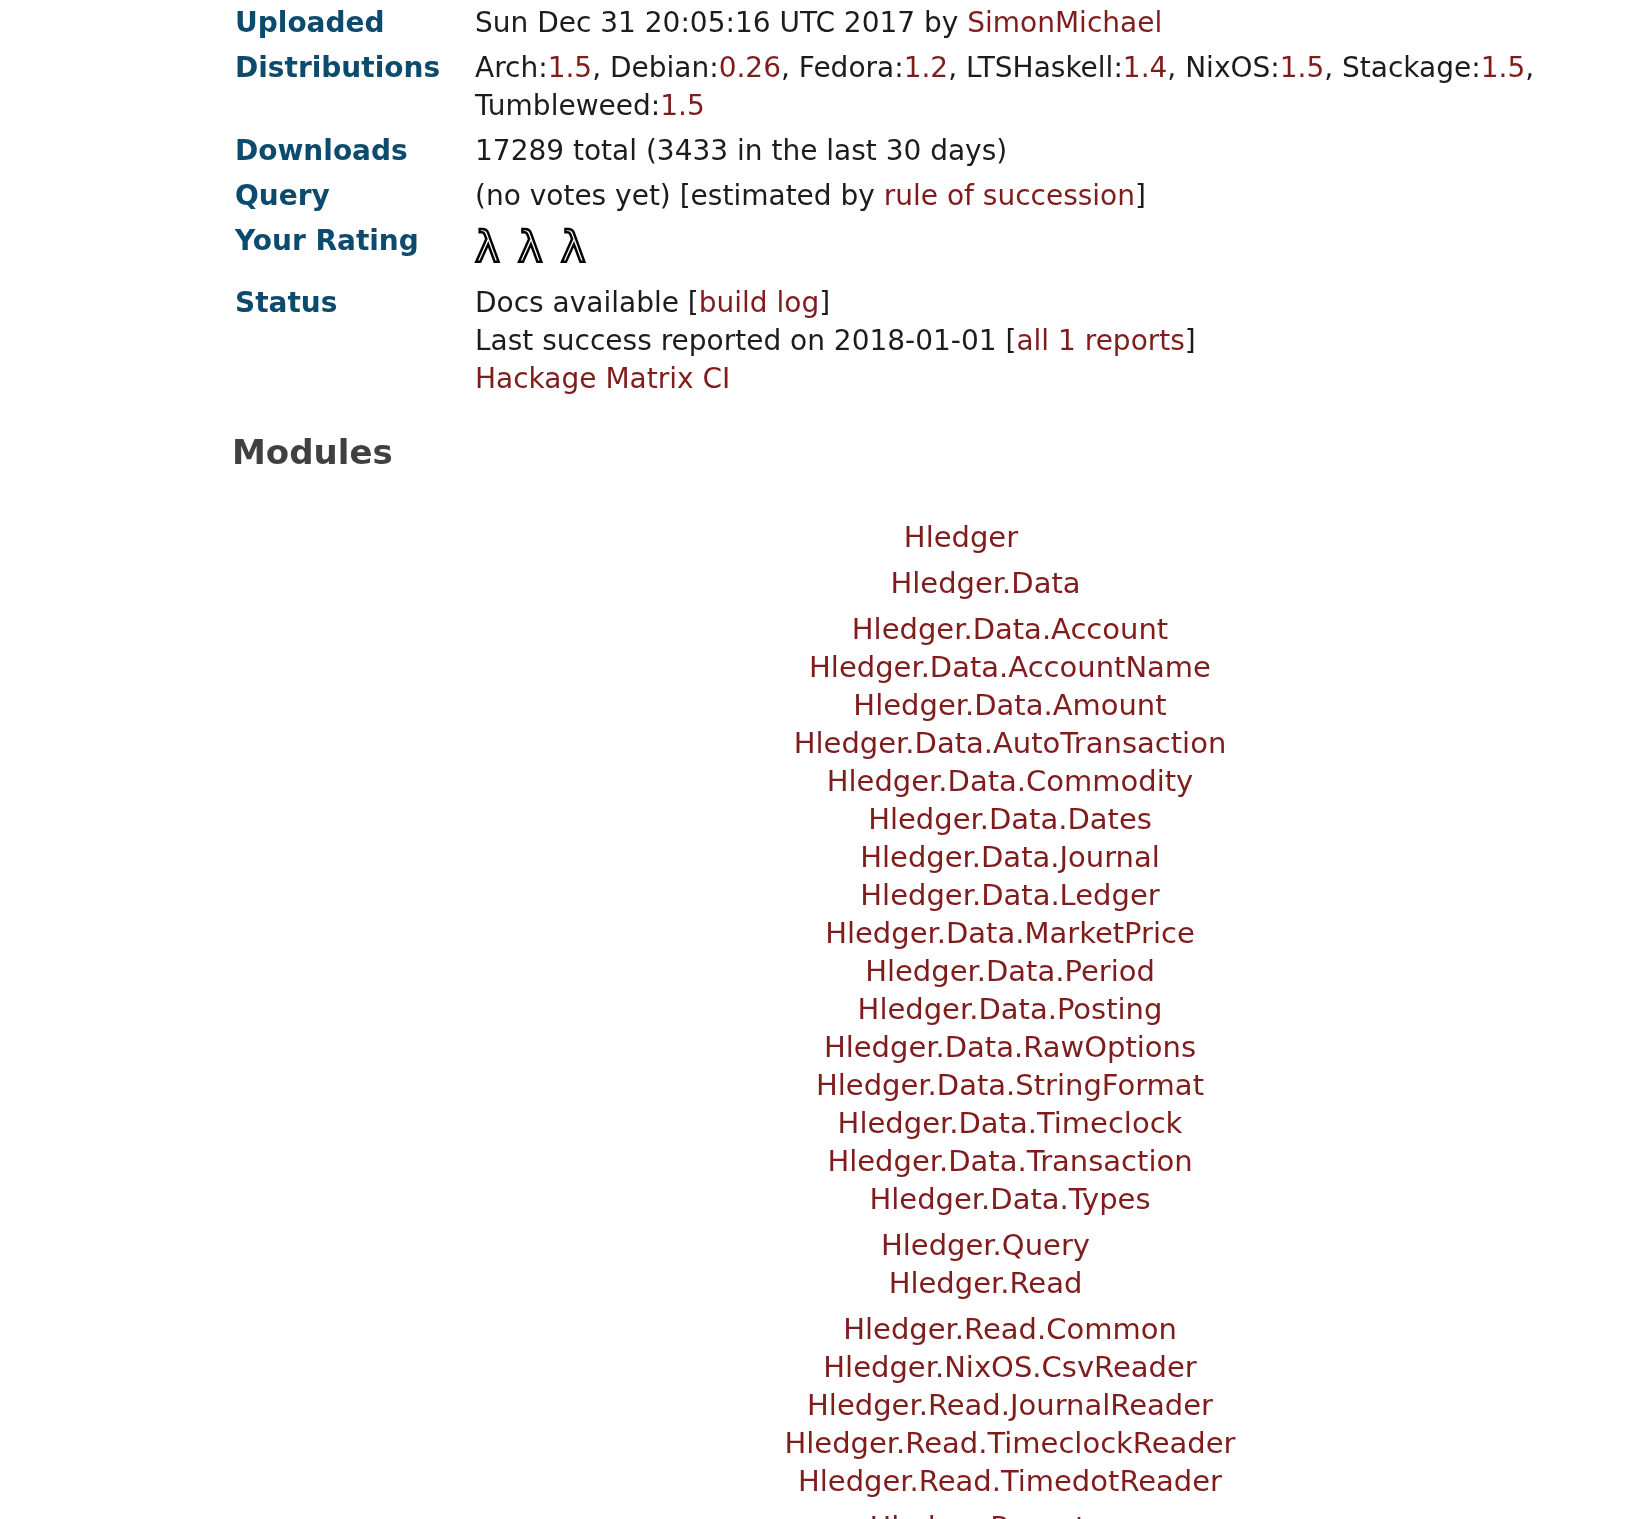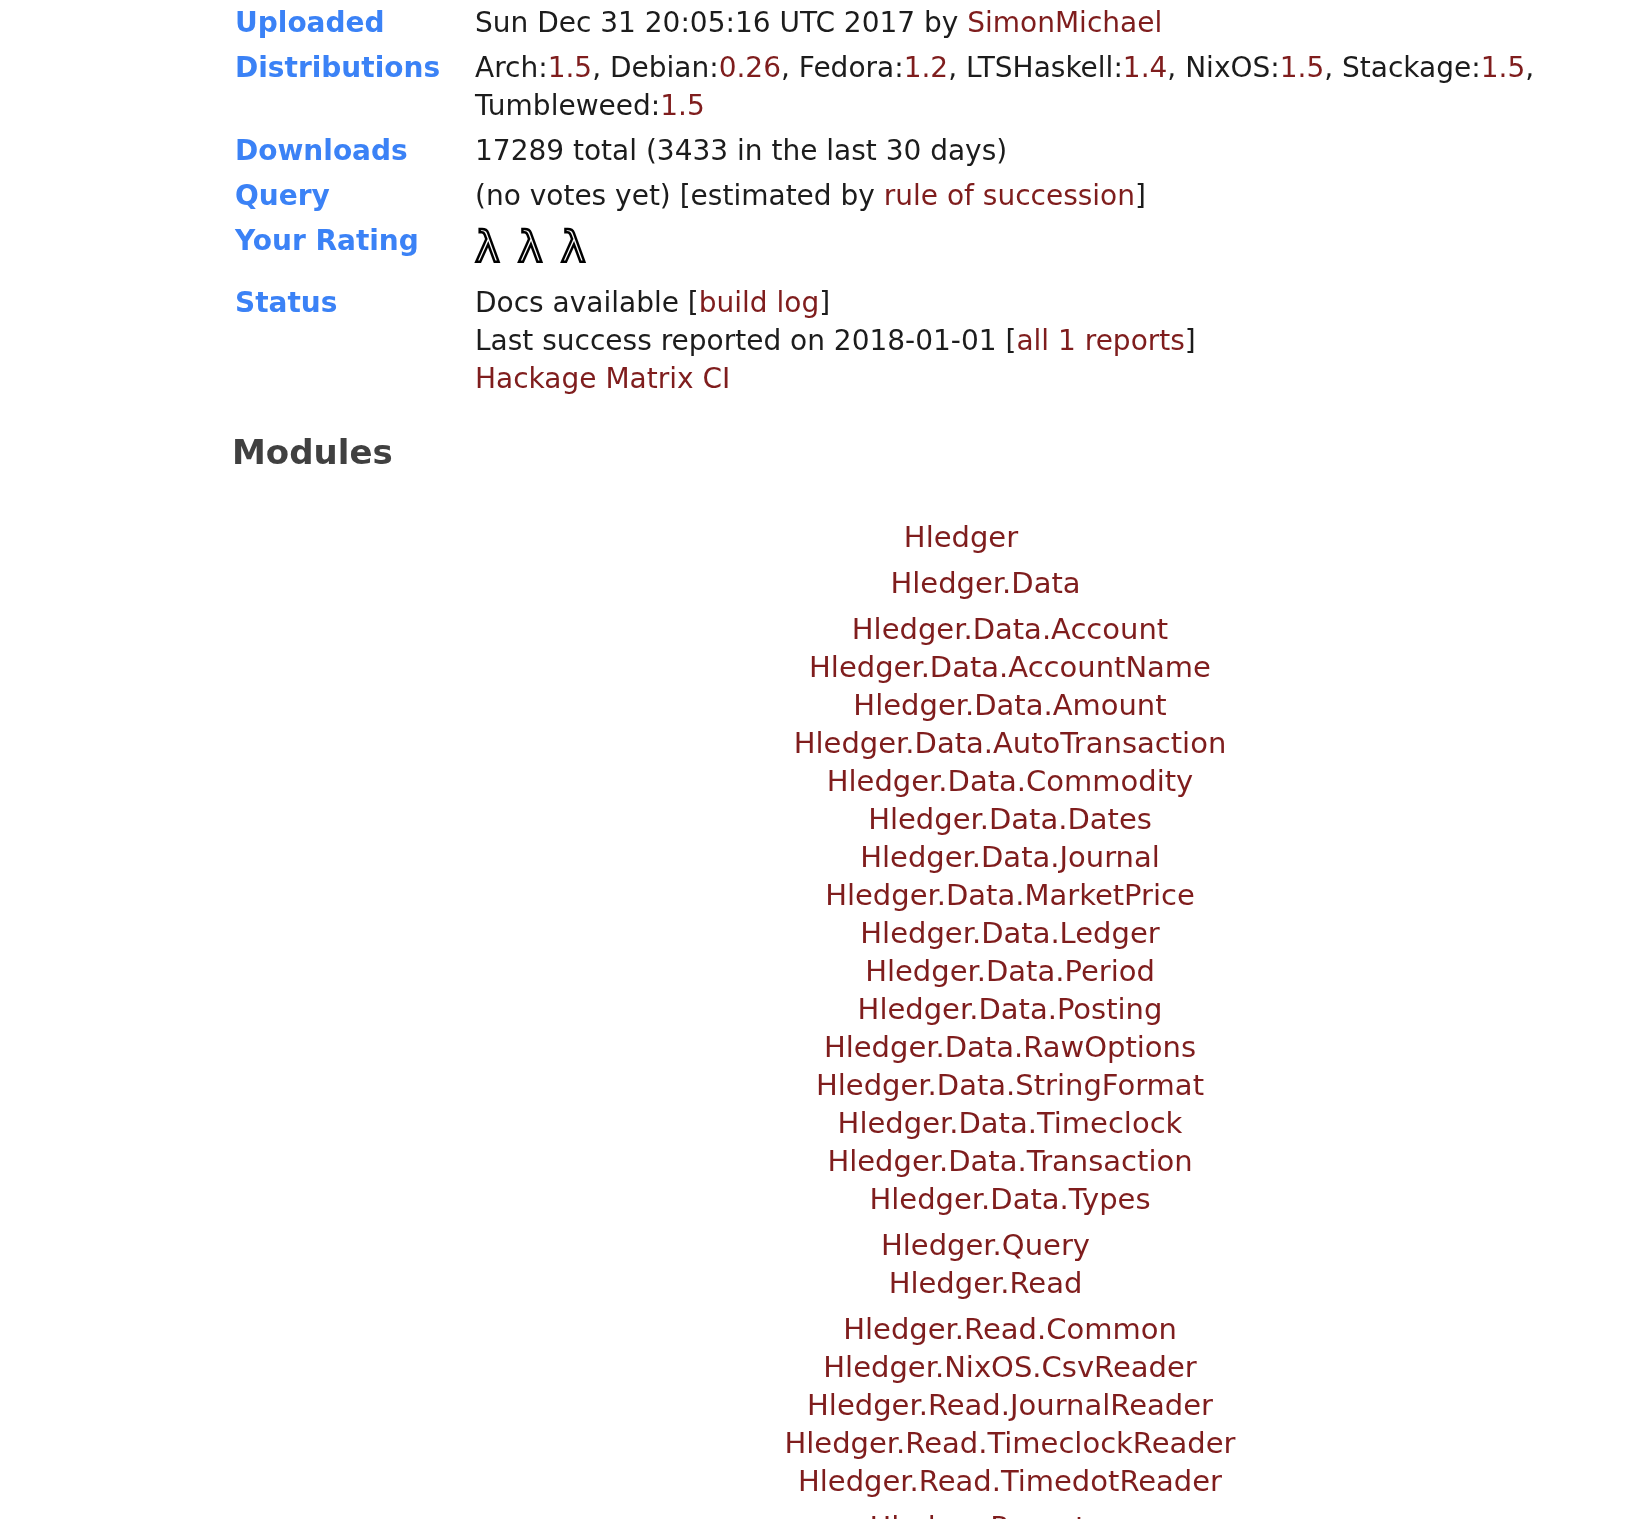--- a/index.html
+++ b/index.html
@@ -17,21 +17,21 @@
   .wrapper {
     padding: 4px 0 0 235px;
   }
   .props {
     display: grid;
     grid-template-columns: 240px 1100px;
     row-gap: 7px;
   }
   .prop-label {
     font-weight: bold;
-    color: #3b82f6;
+    color: #0c4a6e;
   }
   .prop-value {
     color: #1c1c1c;
   }
   a.link {
     color: #7f1d1d;
     text-decoration: none;
     cursor: pointer;
   }
   .lambda-row {
@@ -105,22 +105,22 @@
   <ul class="module-tree">
       <li><a class="link">Hledger</a><ul>
           <li><a class="link">Hledger.Data</a><ul>
               <li><a class="link">Hledger.Data.Account</a></li>
               <li><a class="link">Hledger.Data.AccountName</a></li>
               <li><a class="link">Hledger.Data.Amount</a></li>
               <li><a class="link">Hledger.Data.AutoTransaction</a></li>
               <li><a class="link">Hledger.Data.Commodity</a></li>
               <li><a class="link">Hledger.Data.Dates</a></li>
               <li><a class="link">Hledger.Data.Journal</a></li>
+              <li><a class="link">Hledger.Data.Ledger</a></li>
               <li><a class="link">Hledger.Data.MarketPrice</a></li>
-              <li><a class="link">Hledger.Data.Ledger</a></li>
               <li><a class="link">Hledger.Data.Period</a></li>
               <li><a class="link">Hledger.Data.Posting</a></li>
               <li><a class="link">Hledger.Data.RawOptions</a></li>
               <li><a class="link">Hledger.Data.StringFormat</a></li>
               <li><a class="link">Hledger.Data.Timeclock</a></li>
               <li><a class="link">Hledger.Data.Transaction</a></li>
               <li><a class="link">Hledger.Data.Types</a></li>
             </ul></li>
           <li><a class="link">Hledger.Query</a></li>
           <li><a class="link">Hledger.Read</a><ul>

